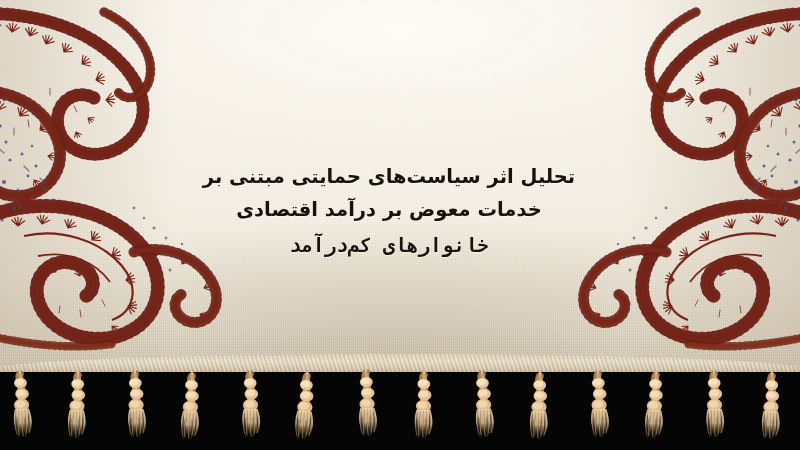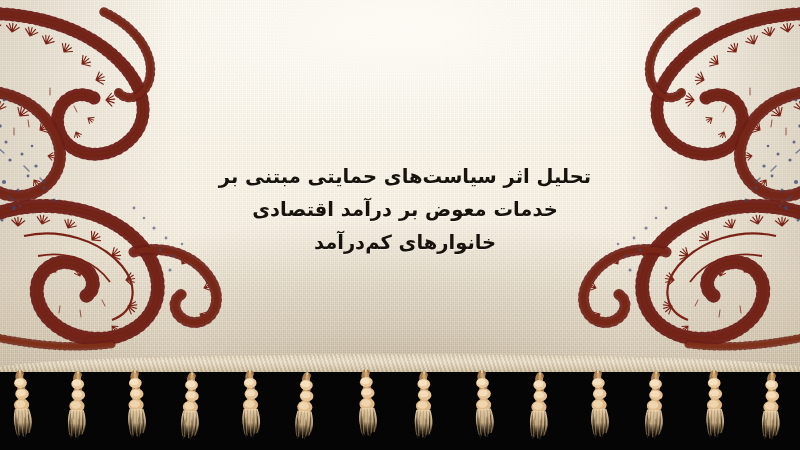--- a/index.html
+++ b/index.html
@@ -58,33 +58,33 @@
   .emb.left{left:-16px;}
   .emb.right{right:-16px;transform:scaleX(-1);}
   .emb svg{display:block;width:100%;height:100%;}
 
   
   .fringe{position:absolute;left:0;top:360px;width:800px;height:90px;}
   .fringe svg{display:block;width:800px;height:90px;}
 
   
   .title-block{
-    position:absolute;left:16px;top:160px;width:704px;
+    position:absolute;left:0;top:160px;width:704px;
     text-align:center;
     color:#17120c;
     font-weight:700;
     font-size:19.5px;
     line-height:33px;
     letter-spacing:.1px;
     text-shadow:0 1px 0 rgba(255,255,255,.45);
     direction:rtl;
     padding-left:37px;
   }
   .title-block .ln{display:block;white-space:nowrap;}
-  .title-block .ln3{}
+  .title-block .ln3{margin-top:5px;font-family:Liberation Mono, monospace;}
 </style>
 </head>
 <body>
 
 <div id="stage">
 
   <div class="fabric">
     <div class="weave"></div>
     <div class="weave2"></div>
     <div class="fabric-shade"></div>

